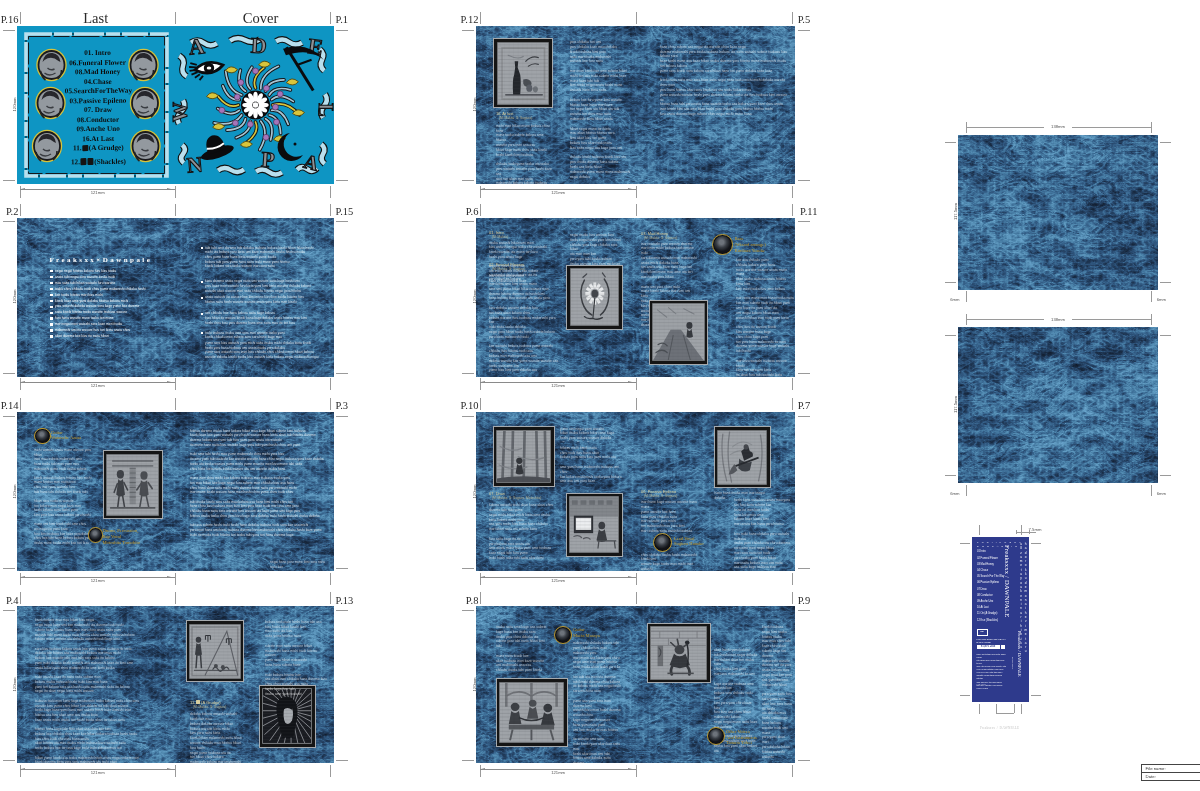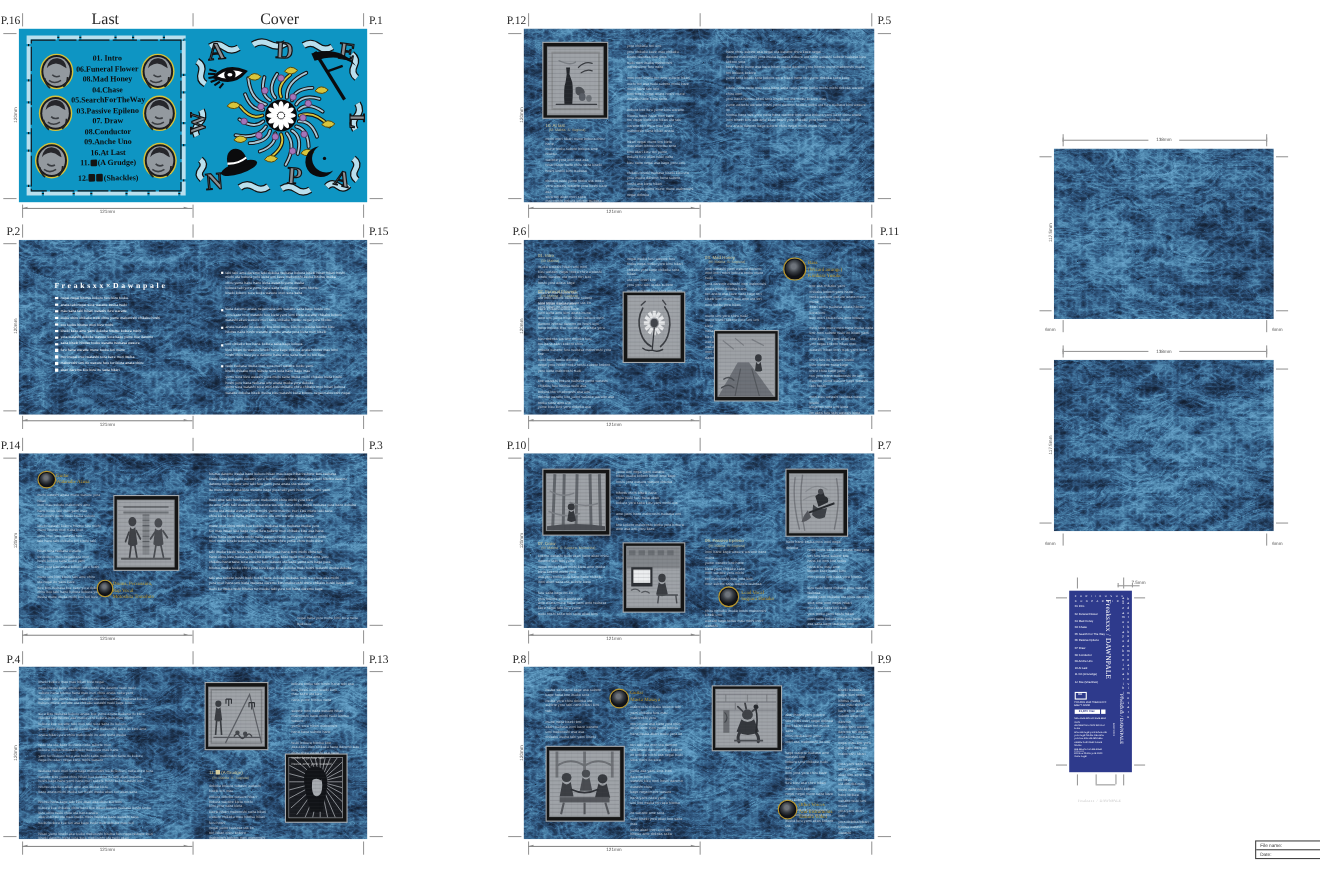--- a/index.html
+++ b/index.html
@@ -34,21 +34,21 @@
 <feFuncR type="table" tableValues="0.53 0.45 0.39 0.355 0.30 0.25 0.21 0.172 0.145 0.12 0.10 0.086 0.074 0.066 0.06 0.055"></feFuncR>
 <feFuncG type="table" tableValues="0.74 0.68 0.62 0.58 0.515 0.447 0.378 0.315 0.26 0.215 0.177 0.146 0.122 0.105 0.094 0.086"></feFuncG>
 <feFuncB type="table" tableValues="0.88 0.83 0.775 0.73 0.67 0.607 0.536 0.468 0.39 0.33 0.275 0.227 0.192 0.168 0.152 0.14"></feFuncB>
 </feComponentTransfer>
 </filter>
       </defs>
     </svg>
     <div class="pl" style="left:-27.5px;top:14.0px;width:46px;text-align:right">P.16</div>
     <div class="pl" style="left:335.5px;top:14.0px;width:46px">P.1</div>
     <div class="pl" style="left:75.75px;top:10.3px;width:40px;text-align:center;font-size:14.5px">Last</div>
-    <div class="pl" style="left:230.25px;top:10.3px;width:48px;text-align:center;font-size:14.5px">Cover</div>
+    <div class="pl" style="left:230.25px;top:10.3px;width:48px;text-align:right;font-size:14.5px">Cover</div>
     <div class="ln" style="left:2.5px;top:29.6px;width:12.0px;height:0.7px;background:#9a9a9a"></div>
     <div class="ln" style="left:335.5px;top:29.6px;width:12.0px;height:0.7px;background:#9a9a9a"></div>
     <div class="ln" style="left:2.5px;top:179.7px;width:12.0px;height:0.7px;background:#9a9a9a"></div>
     <div class="ln" style="left:335.5px;top:179.7px;width:12.0px;height:0.7px;background:#9a9a9a"></div>
     <div class="ln" style="left:20.3px;top:11.8px;width:0.7px;height:12.0px;background:#9a9a9a"></div>
     <div class="ln" style="left:20.3px;top:185.5px;width:0.7px;height:12.0px;background:#9a9a9a"></div>
     <div class="ln" style="left:329.7px;top:11.8px;width:0.7px;height:12.0px;background:#9a9a9a"></div>
     <div class="ln" style="left:329.7px;top:185.5px;width:0.7px;height:12.0px;background:#9a9a9a"></div>
     <div class="ln" style="left:175.0px;top:11.8px;width:0.7px;height:12.0px;background:#9a9a9a"></div>
     <div class="ln" style="left:175.0px;top:185.5px;width:0.7px;height:12.0px;background:#9a9a9a"></div>

